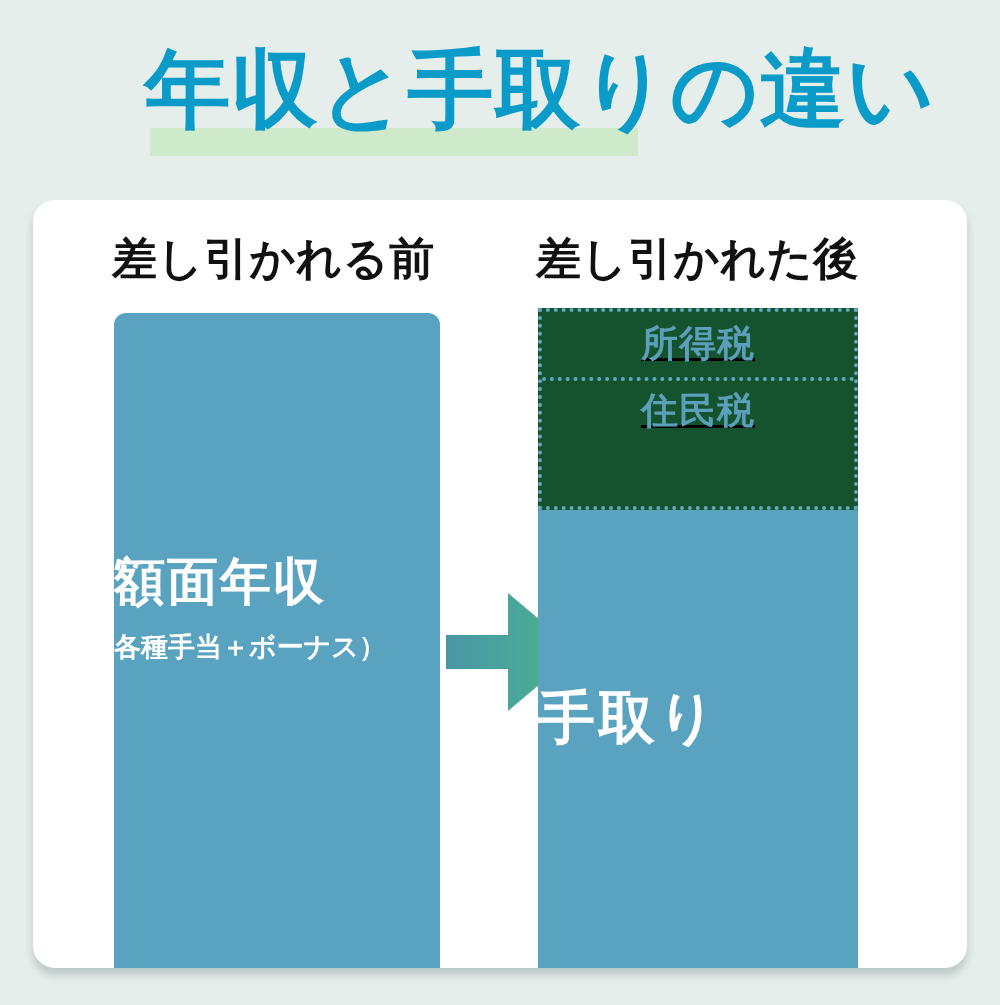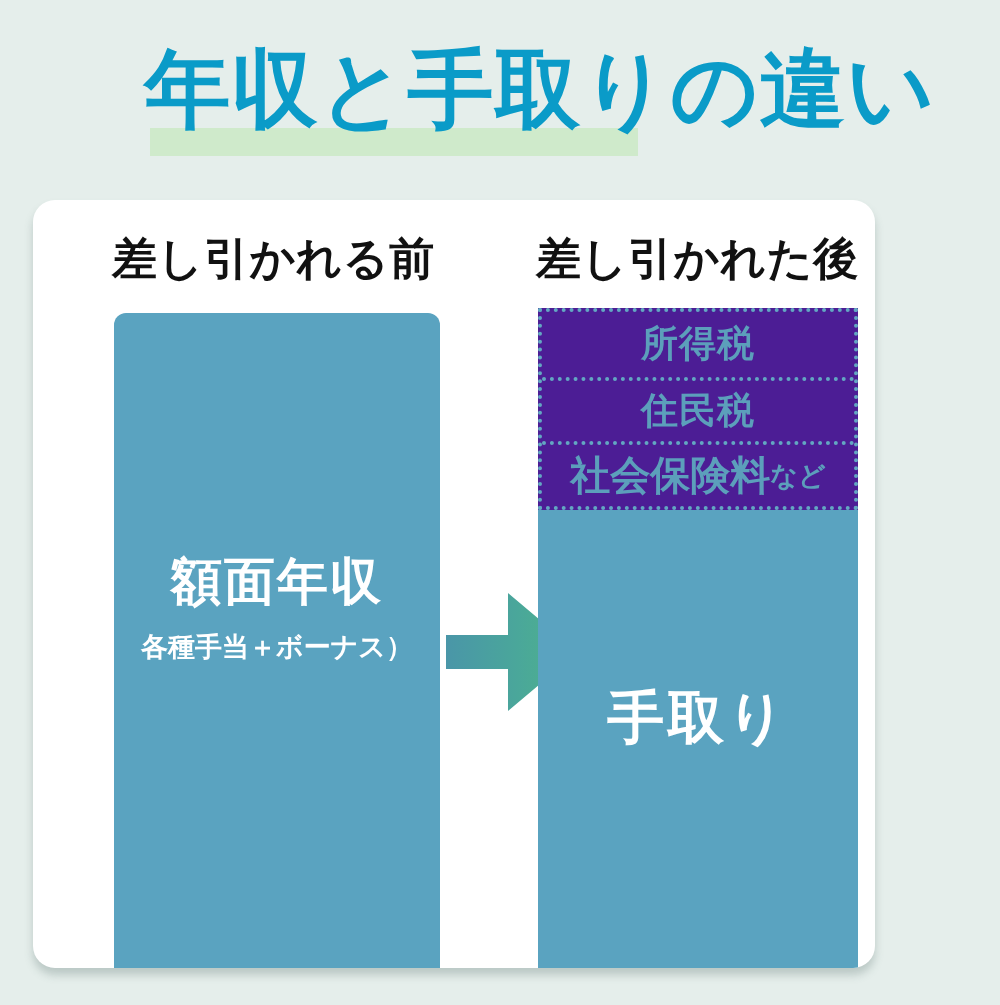--- a/index.html
+++ b/index.html
@@ -49,21 +49,21 @@
     color: #0a9bc8;
     letter-spacing: 1px;
     font-family: "DejaVu Sans", "Liberation Sans", sans-serif;
   }
 
   
   .card {
     position: absolute;
     left: 33px;
     top: 200px;
-    width: 842px;
+    width: 934px;
     height: 768px;
     background: #ffffff;
     border-radius: 22px;
     box-shadow: 0 7px 9px rgba(80, 105, 100, 0.28);
     overflow: hidden;
   }
 
   .col-head {
     position: absolute;
     font-size: 45px;
@@ -86,21 +86,20 @@
     top: 113px;
     width: 326px;
     height: 655px;
     border-radius: 12px 12px 0 0;
   }
   .bar-left-labels {
     position: absolute;
     left: 0;
     top: 235px;
     width: 100%;
-    text-align: center;
     color: #ffffff;
   }
   .bar-left-title {
     font-size: 51px;
     font-weight: 700;
     letter-spacing: 2px;
     font-family: "DejaVu Sans", "Liberation Sans", sans-serif;
   }
   .bar-left-sub {
     margin-top: 12px;
@@ -113,21 +112,22 @@
 
   
   .ded-stack {
     position: absolute;
     left: 505px;
     top: 108px;
     width: 320px;
     height: 202px;
     border: 4px dotted #63a7c2;
     box-sizing: border-box;
-    background: #4c1d95;
+    background: #14532d;
+    text-decoration: underline;
   }
   .ded-row {
     height: 33.333%;
     box-sizing: border-box;
     display: flex;
     align-items: center;
     justify-content: center;
     white-space: nowrap;
   }
   .ded-row + .ded-row {
@@ -154,21 +154,21 @@
     left: 505px;
     top: 310px;
     width: 320px;
     height: 458px;
   }
   .bar-right-label {
     position: absolute;
     left: 0;
     top: 170px;
     width: 100%;
-    text-align: center;
+    text-align: left;
     color: #ffffff;
     font-size: 57px;
     font-weight: 700;
     letter-spacing: 3px;
     font-family: "DejaVu Sans", "Liberation Sans", sans-serif;
   }
 
   
   .arrow {
     position: absolute;
@@ -216,23 +216,19 @@
     </svg>
   </div>
 
   <div class="ded-stack">
     <div class="ded-row">
       <span class="ded-label">所得税</span>
     </div>
     <div class="ded-row">
       <span class="ded-label">住民税</span>
     </div>
-    <div class="ded-row">
-      <span class="ded-label wide">社会保険料</span>
-      <span class="ded-suffix">など</span>
-    </div>
   </div>
 
   <div class="bar bar-right">
     <div class="bar-right-label">手取り</div>
   </div>
 
 </div>
 
 </body></html>

